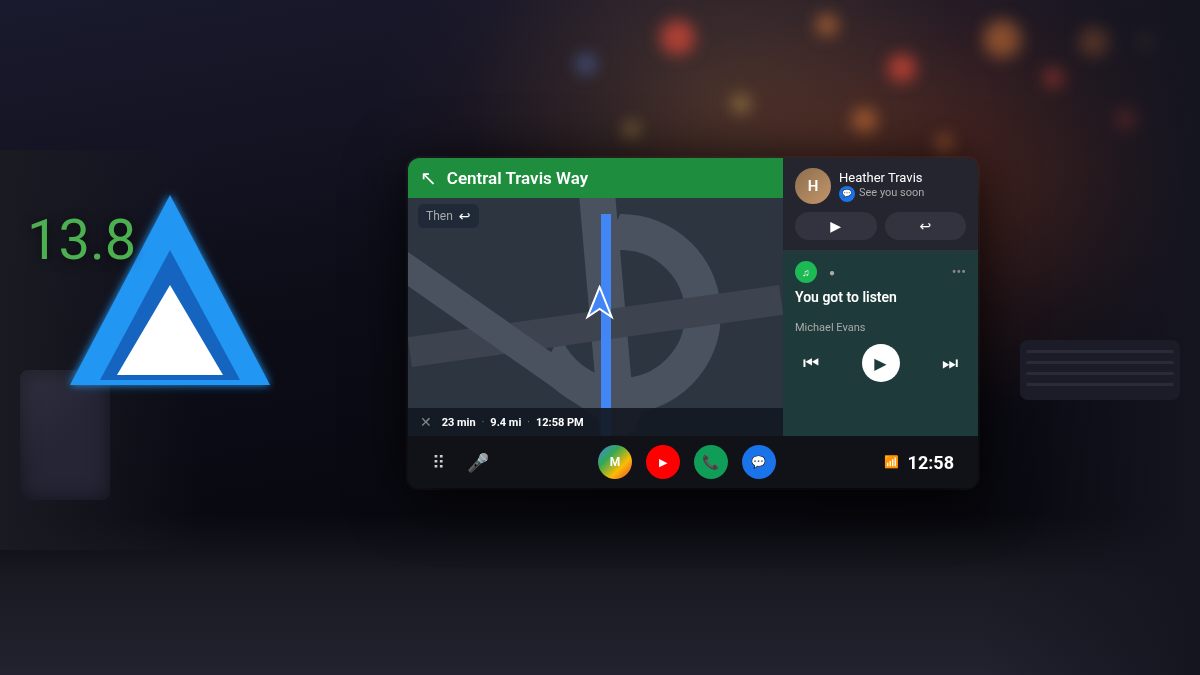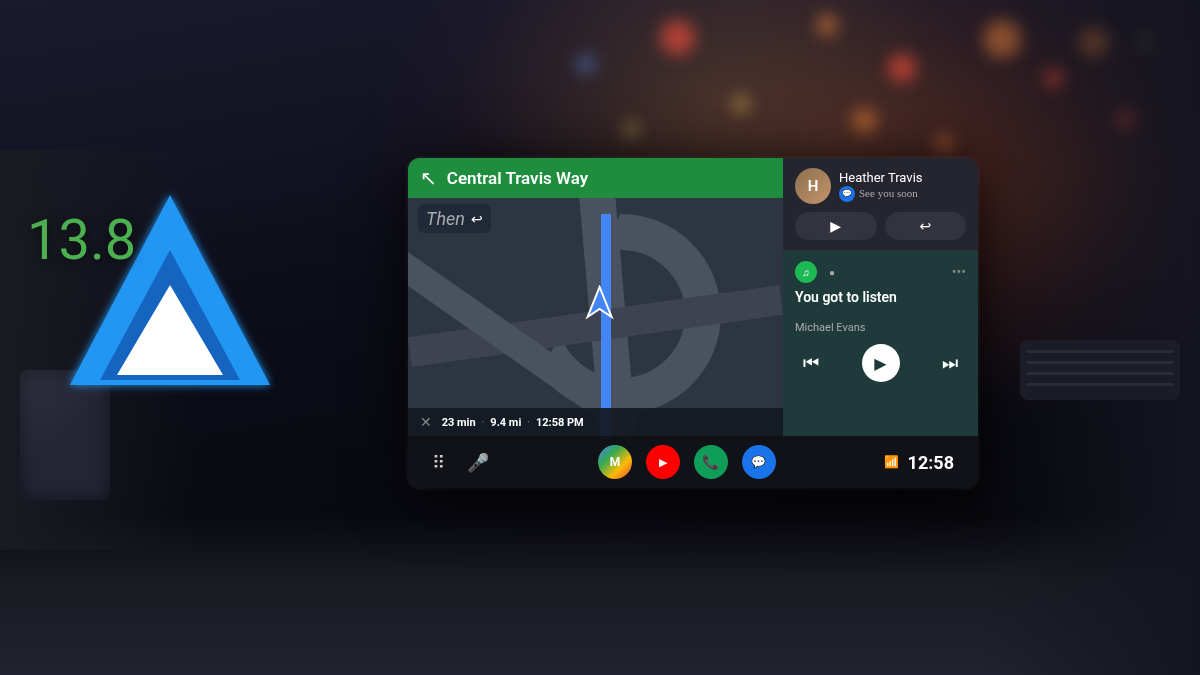--- a/index.html
+++ b/index.html
@@ -181,22 +181,21 @@
       border-radius: 6px;
       padding: 4px 8px;
       display: flex;
       align-items: center;
       gap: 6px;
       z-index: 10;
     }
 
     .nav-then-label {
       color: #aaa;
-      font-size: 18px;
-      font-style: italic;
+      font-size: 12px;
     }
 
     .nav-then-arrow {
       color: white;
       font-size: 14px;
     }
 
     
     .nav-eta-bar {
       position: absolute;
@@ -259,21 +258,20 @@
       color: white;
       font-size: 13px;
       font-weight: 400;
       line-height: 1.2;
     }
 
     .message-preview {
       color: #aaa;
       font-size: 11px;
       margin-bottom: 2px;
-      font-family: Liberation Serif, serif;
     }
 
     .message-icon-small {
       width: 16px;
       height: 16px;
       background: #1a73e8;
       border-radius: 50%;
       display: flex;
       align-items: center;
       justify-content: center;

